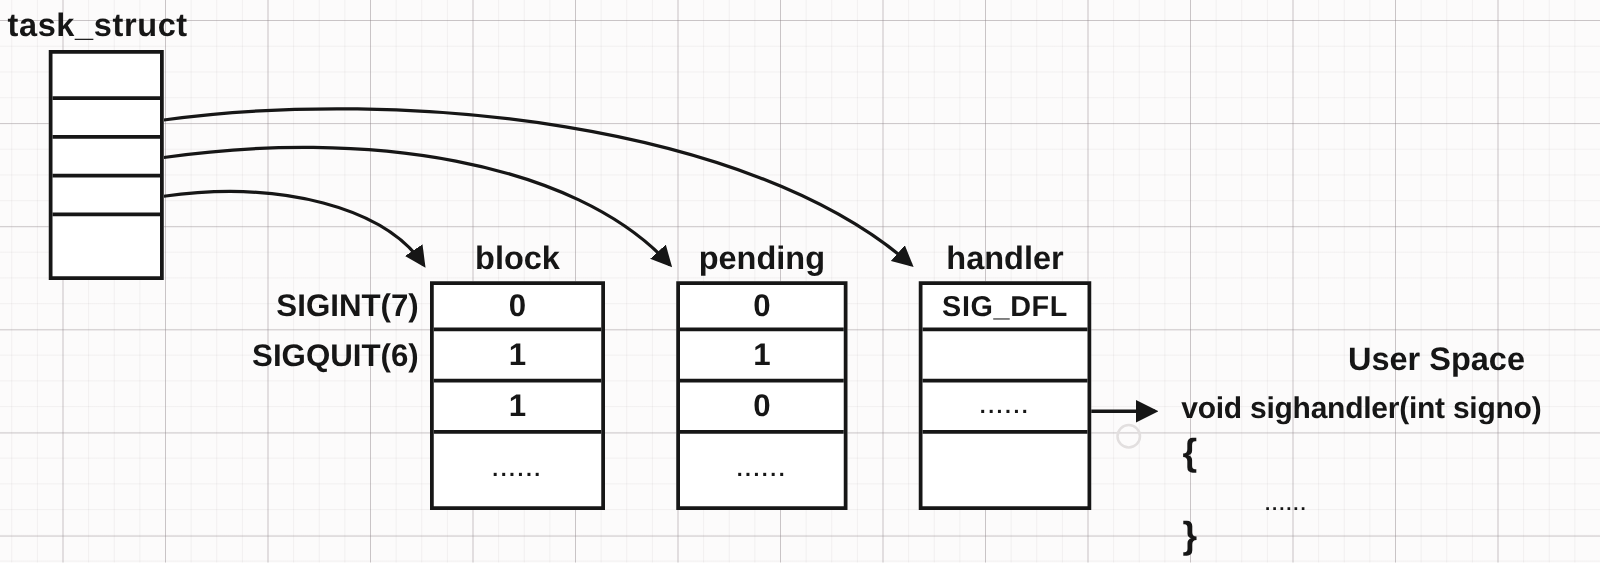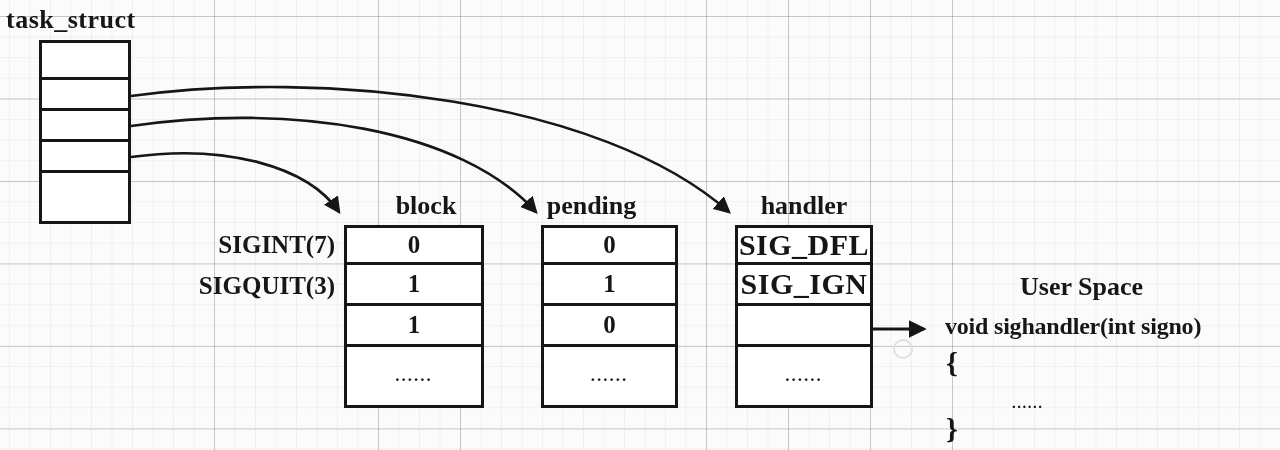--- a/index.html
+++ b/index.html
@@ -8,21 +8,21 @@
     width:1280px;height:450px;
     overflow:hidden;
     background-color:#fcfbfb;
     background-image:
       linear-gradient(to right, rgba(140,130,135,.40) 1px, transparent 1px),
       linear-gradient(to bottom, rgba(140,130,135,.40) 1px, transparent 1px),
       linear-gradient(to right, rgba(150,140,145,.10) 1px, transparent 1px),
       linear-gradient(to bottom, rgba(150,140,145,.10) 1px, transparent 1px);
     background-size: 82px 82.5px, 82px 82.5px, 20.5px 20.6px, 20.5px 20.6px;
     background-position: 50px 16px;
-    font-family:Liberation Serif, serif;
+    font-family:Liberation Sans, sans-serif;
     color:#161616;
   }
   .abs{position:absolute;}
   svg.overlay{position:absolute;left:0;top:0;pointer-events:none;}
 
   .diagram-title{
     left:6px;top:5px;font-size:26px;font-weight:600;letter-spacing:.5px;
   }
 
   .task-box{
@@ -46,46 +46,46 @@
     font-size:25px;font-weight:600;white-space:nowrap;
   }
   .sig-labels .slab:nth-child(1){height:40px;}
   .sig-labels .slab:nth-child(2){height:41px;}
   .sig-labels .slab:nth-child(3){height:41px;}
 
   .col-header{
     top:191px;height:30px;font-size:26px;font-weight:600;
     display:flex;align-items:center;justify-content:center;white-space:nowrap;
   }
-  .hdr-block{left:356px;width:140px;}
-  .hdr-pending{left:523px;width:137px;}
+  .hdr-block{left:344px;width:140px;}
+  .hdr-pending{left:541px;width:137px;}
   .hdr-handler{left:735px;width:138px;}
 
   .sigtable{
     top:225px;height:183px;
     border:3px solid #161616;box-sizing:border-box;
     display:flex;flex-direction:column;background:#fff;
   }
   .tbl-block{left:344px;width:140px;}
   .tbl-pending{left:541px;width:137px;}
   .tbl-handler{left:735px;width:138px;}
   .sigtable .cell{
     box-sizing:border-box;border-bottom:3px solid #161616;
     display:flex;align-items:center;justify-content:center;
     font-size:25px;font-weight:600;
   }
   .sigtable .cell:nth-child(1){height:37px;}
   .sigtable .cell:nth-child(2){height:41px;}
   .sigtable .cell:nth-child(3){height:41px;}
   .sigtable .cell:nth-child(4){flex:1;border-bottom:none;}
   .sigtable .cell.dots{font-size:17px;font-weight:bold;letter-spacing:2px;}
-  .tbl-handler .cell{font-size:30px;letter-spacing:.5px;}
+  .tbl-handler .cell{font-size:23px;letter-spacing:.5px;}
   .tbl-handler .cell.dots{font-size:17px;letter-spacing:2px;}
 
-  .us-title{left:1020px;top:272px;width:200px;text-align:left;
+  .us-title{left:1020px;top:272px;width:200px;text-align:right;
     font-size:26px;font-weight:600;white-space:nowrap;}
   .us-signature{left:945px;top:313px;width:340px;font-size:24px;font-weight:600;
     white-space:nowrap;letter-spacing:-.2px;}
   .us-open-brace{left:946px;top:346px;font-size:30px;font-weight:600;}
   .us-body-dots{left:1012px;top:395px;font-size:15px;font-weight:bold;letter-spacing:1.5px;}
   .us-close-brace{left:946px;top:412px;font-size:30px;font-weight:600;}
 </style>
 </head>
 <body>
 
@@ -109,21 +109,21 @@
   <div class="abs task-box">
     <div class="trow"></div>
     <div class="trow"></div>
     <div class="trow"></div>
     <div class="trow"></div>
     <div class="trow"></div>
   </div>
 
   <div class="abs sig-labels">
     <div class="slab">SIGINT(7)</div>
-    <div class="slab">SIGQUIT(3)</div>
+    <div class="slab">SIGQUIT(6)</div>
   </div>
 
   <div class="abs col-header hdr-block">block</div>
   <div class="abs col-header hdr-pending">pending</div>
   <div class="abs col-header hdr-handler">handler</div>
 
   <div class="abs sigtable tbl-block">
     <div class="cell">0</div>
     <div class="cell">1</div>
     <div class="cell">1</div>
@@ -132,21 +132,20 @@
 
   <div class="abs sigtable tbl-pending">
     <div class="cell">0</div>
     <div class="cell">1</div>
     <div class="cell">0</div>
     <div class="cell dots">......</div>
   </div>
 
   <div class="abs sigtable tbl-handler">
     <div class="cell">SIG_DFL</div>
-    <div class="cell">SIG_IGN</div>
     <div class="cell"></div>
     <div class="cell dots">......</div>
   </div>
 
   <div class="abs us-title">User Space</div>
   <div class="abs us-signature">void sighandler(int signo)</div>
   <div class="abs us-open-brace">{</div>
   <div class="abs us-body-dots">......</div>
   <div class="abs us-close-brace">}</div>
 

